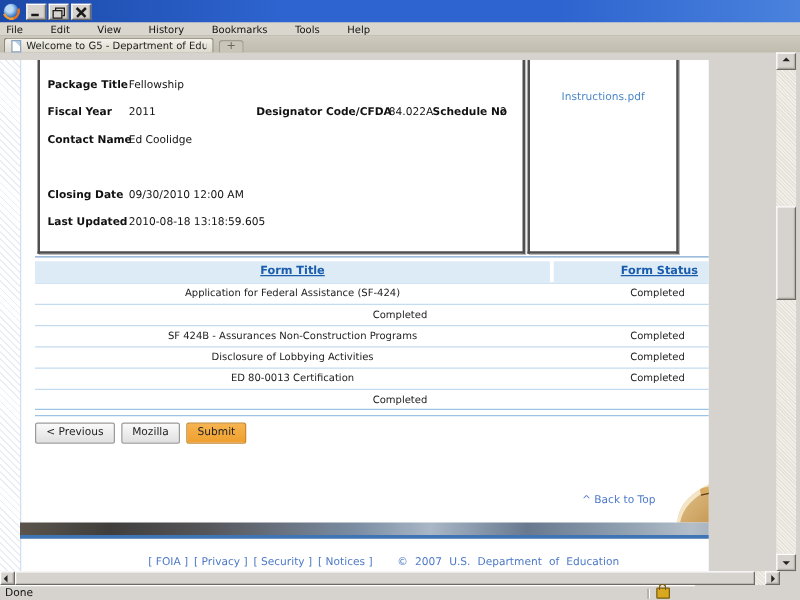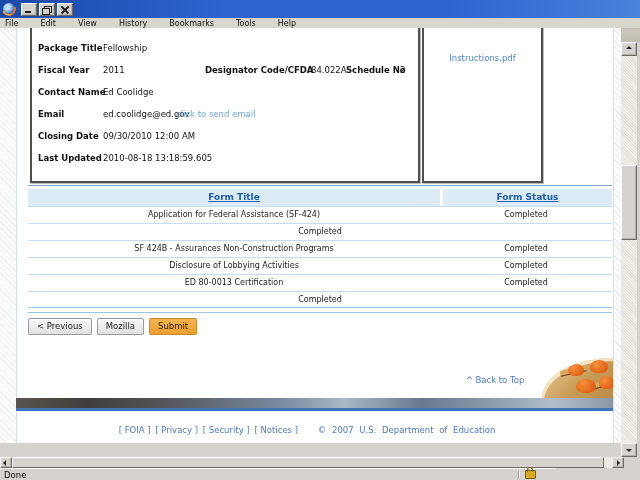--- a/index.html
+++ b/index.html
@@ -34,21 +34,21 @@
     background:linear-gradient(#f4f2ea,#dcd9cd);border:1px solid #8e8a7e;border-bottom:none;
     border-radius:3px 3px 0 0;display:flex;align-items:center;padding:0 5px;font-size:8px;color:#222}
   .page-icon{width:8px;height:10px;flex:none;margin-right:4px;border:1px solid #8aa6c4;box-sizing:border-box;
     background:linear-gradient(225deg,#b9cfe4 3px,#fff 0)}
   .tab-label{white-space:nowrap;overflow:hidden}
   .newtab{position:absolute;left:175px;top:3px;width:20px;height:10px;box-sizing:border-box;
     background:#c9c5b8;border:1px solid #a09c90;border-bottom:none;border-radius:3px 3px 0 0;
     color:#6b675d;font-size:9px;line-height:8px;text-align:center}
 
   
-  .viewport{position:absolute;left:0;top:28px;width:621px;height:415px;background:#fff;
+  .viewport{position:absolute;left:0;top:48px;width:567px;height:415px;background:#fff;
     overflow:hidden;font-size:8.5px;color:#111}
   .hatch{position:absolute;top:0;height:415px;
     background:repeating-linear-gradient(45deg,rgba(140,170,200,.20) 0 1px,rgba(255,255,255,0) 1px 4px)}
   .hatch-left{left:0;width:16px;border-right:1px solid #cfe0ef}
   .hatch-right{left:613px;width:8px;border-left:1px solid #cfe0ef}
   .frag{position:absolute;left:150px;top:1px;width:58px;height:3px;opacity:.55;
     background:linear-gradient(90deg,#666 0 7px,transparent 7px 42px,#888 42px 50px,transparent 50px)}
 
   .detail-box{position:absolute;left:30px;top:-3px;width:390px;height:158px;box-sizing:border-box;
     border:2px solid #4f4f4f;border-top:none;background:#fff;box-shadow:1px 1px 0 #bcbcbc}
@@ -186,25 +186,20 @@
         <span class="fval">2011</span>
         <span class="desig-label">Designator Code/CFDA</span>
         <span class="desig-val">84.022A</span>
         <span class="sched-label">Schedule No</span>
         <span class="sched-val">2</span>
       </div>
       <div class="fieldrow" style="top:62px">
         <span class="flabel">Contact Name</span>
         <span class="fval">Ed Coolidge</span>
       </div>
-      <div class="fieldrow" style="top:84px">
-        <span class="flabel">Email</span>
-        <span class="fval">ed.coolidge@ed.gov</span>
-        <span class="email-link">click to send email</span>
-      </div>
       <div class="fieldrow" style="top:106px">
         <span class="flabel">Closing Date</span>
         <span class="fval">09/30/2010 12:00 AM</span>
       </div>
       <div class="fieldrow" style="top:128px">
         <span class="flabel">Last Updated</span>
         <span class="fval">2010-08-18 13:18:59.605</span>
       </div>
     </div>
 

